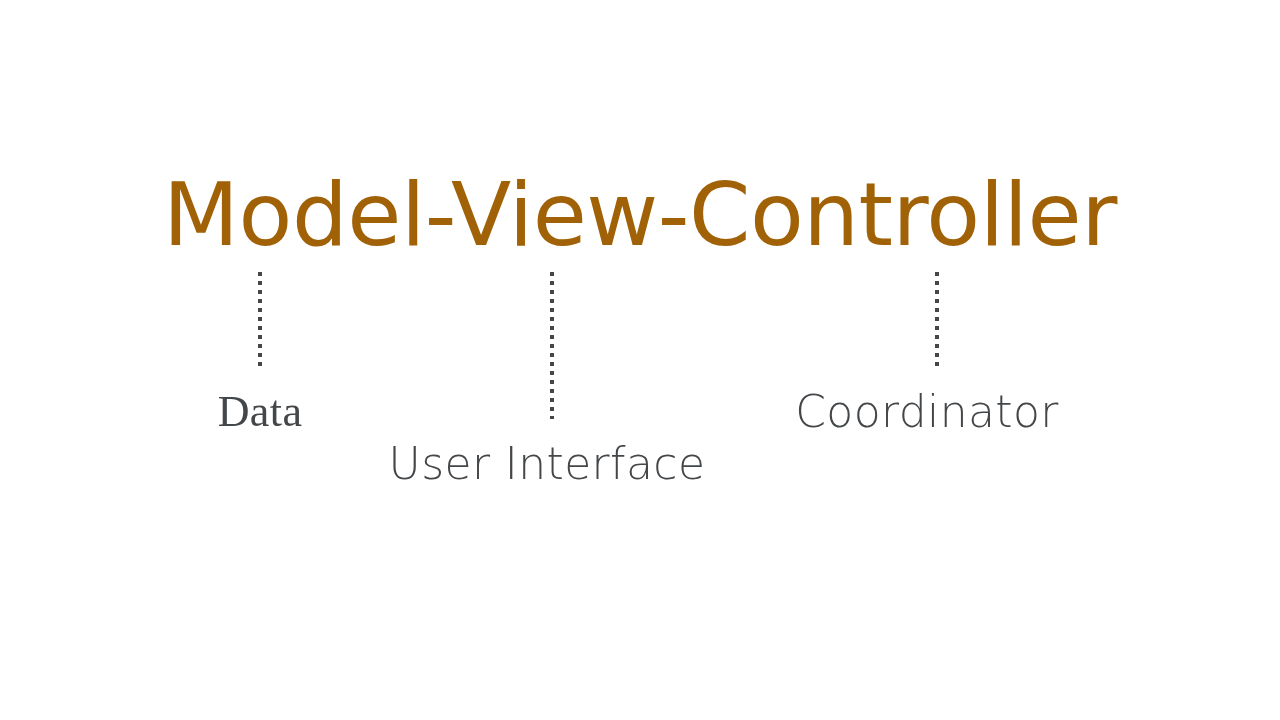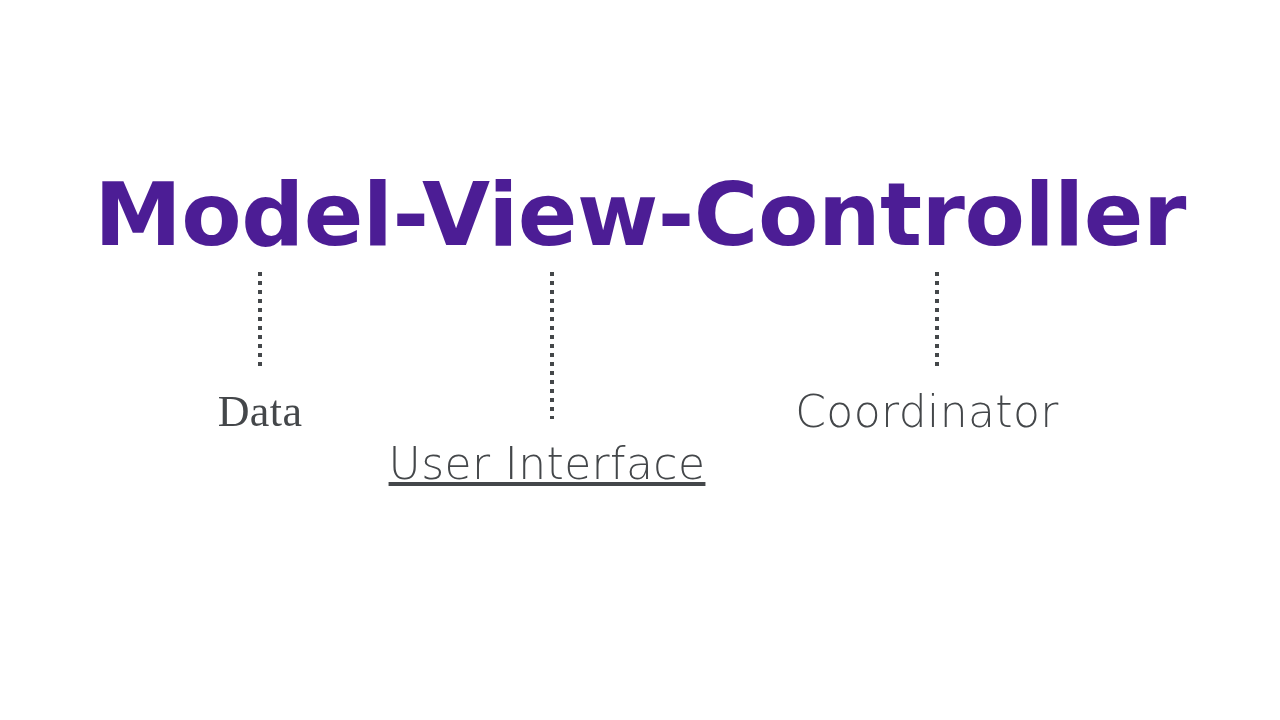--- a/index.html
+++ b/index.html
@@ -23,23 +23,23 @@
 
   
   .title {
     position: absolute;
     left: 0;
     top: 165px;
     width: 1280px;
     text-align: center;
     font-family: "DejaVu Sans", "Liberation Sans", sans-serif;
     font-size: 88px;
-    font-weight: 700;
+    font-weight: 400;
     letter-spacing: -0.5px;
-    color: #4c1d95;
+    color: #a16207;
     line-height: 100px;
     white-space: nowrap;
   }
 
   
   .connector {
     position: absolute;
     width: 4px;
     background-image: linear-gradient(
         to bottom,
@@ -84,21 +84,20 @@
     top: 388px;
     width: 520px;
     text-align: center;
     font-family: Liberation Serif, serif;
   }
   .label-ui {
     left: 0;
     top: 440px;
     width: 1094px;
     text-align: center;
-    text-decoration: underline;
   }
 </style>
 </head>
 <body>
 
 <div id="slide">
 
   <div class="title">Model-View-Controller</div>
 
   <div class="connector connector-data"></div>

